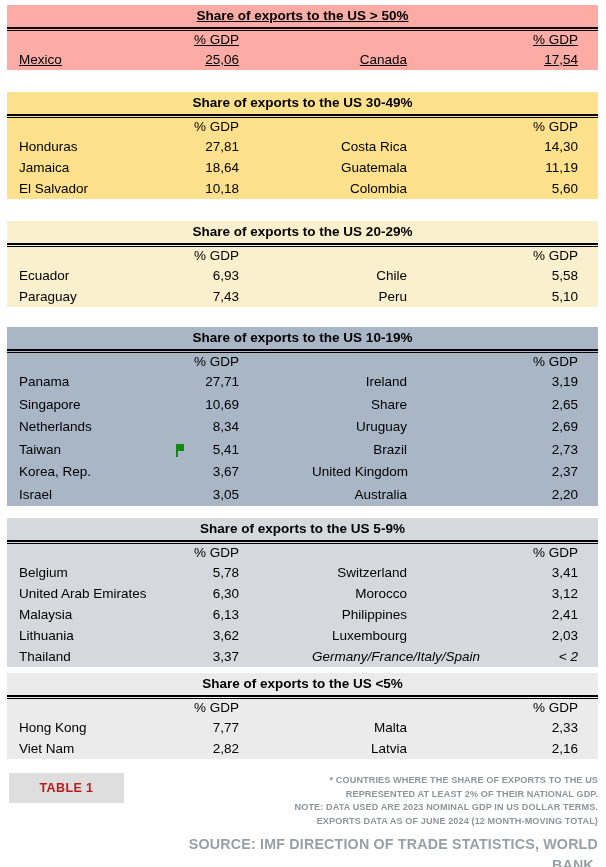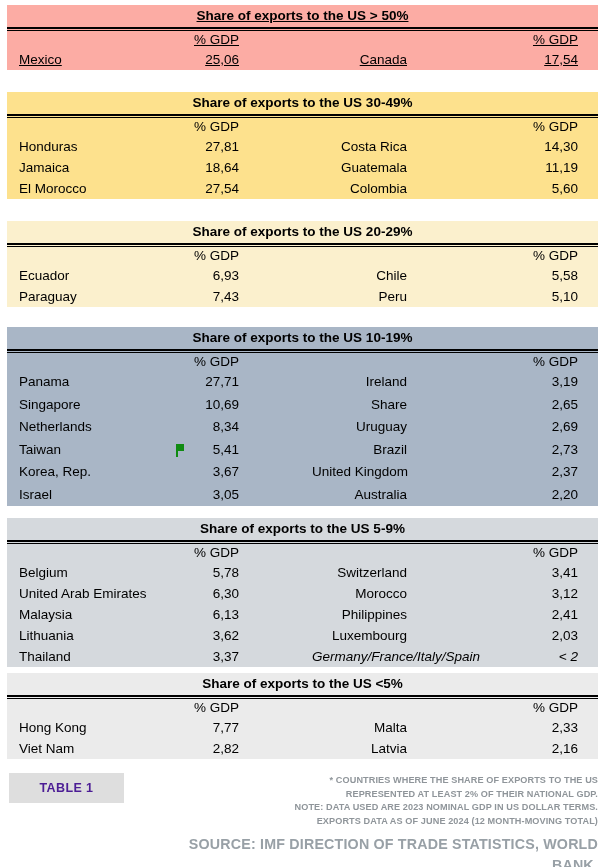--- a/index.html
+++ b/index.html
@@ -77,22 +77,22 @@
       <div class="cb">Costa Rica</div>
       <div class="vb">14,30</div>
     </div>
     <div class="row">
       <div class="ca">Jamaica</div>
       <div class="va">18,64</div>
       <div class="cb">Guatemala</div>
       <div class="vb">11,19</div>
     </div>
     <div class="row">
-      <div class="ca">El Morocco</div>
-      <div class="va">27,54</div>
+      <div class="ca">El Salvador</div>
+      <div class="va">10,18</div>
       <div class="cb">Colombia</div>
       <div class="vb">5,60</div>
     </div>
   </section>
 
   <section class="sect m-8" style="background: rgb(251, 240, 205);">
     <div class="sect-title">Share of exports to the US 20-29%</div>
     <div class="divider"></div>
     <div class="row colhdr">
       <div class="ca"></div>
@@ -226,21 +226,21 @@
     </div>
     <div class="row">
       <div class="ca">Viet Nam</div>
       <div class="va">2,82</div>
       <div class="cb">Latvia</div>
       <div class="vb">2,16</div>
     </div>
   </section>
 
   <div class="footer">
-    <div class="table-label" style="background: rgb(222, 222, 222); color: #4c1d95;">TABLE 1</div>
+    <div class="table-label" style="background: rgb(222, 222, 222); color: #b91c1c;">TABLE 1</div>
     <div class="foot-right">
       <div class="notes" style="color: rgb(143, 149, 154);">
         <div>* COUNTRIES WHERE THE SHARE OF EXPORTS TO THE US</div>
         <div>REPRESENTED AT LEAST 2% OF THEIR NATIONAL GDP.</div>
         <div>NOTE: DATA USED ARE 2023 NOMINAL GDP IN US DOLLAR TERMS.</div>
         <div>EXPORTS DATA AS OF JUNE 2024 (12 MONTH-MOVING TOTAL)</div>
       </div>
       <div class="source" style="color: rgb(152, 160, 166);">
         <div>SOURCE: IMF DIRECTION OF TRADE STATISTICS, WORLD BANK,</div>
         <div>BNP PARIBAS CALCULATIONS</div>

